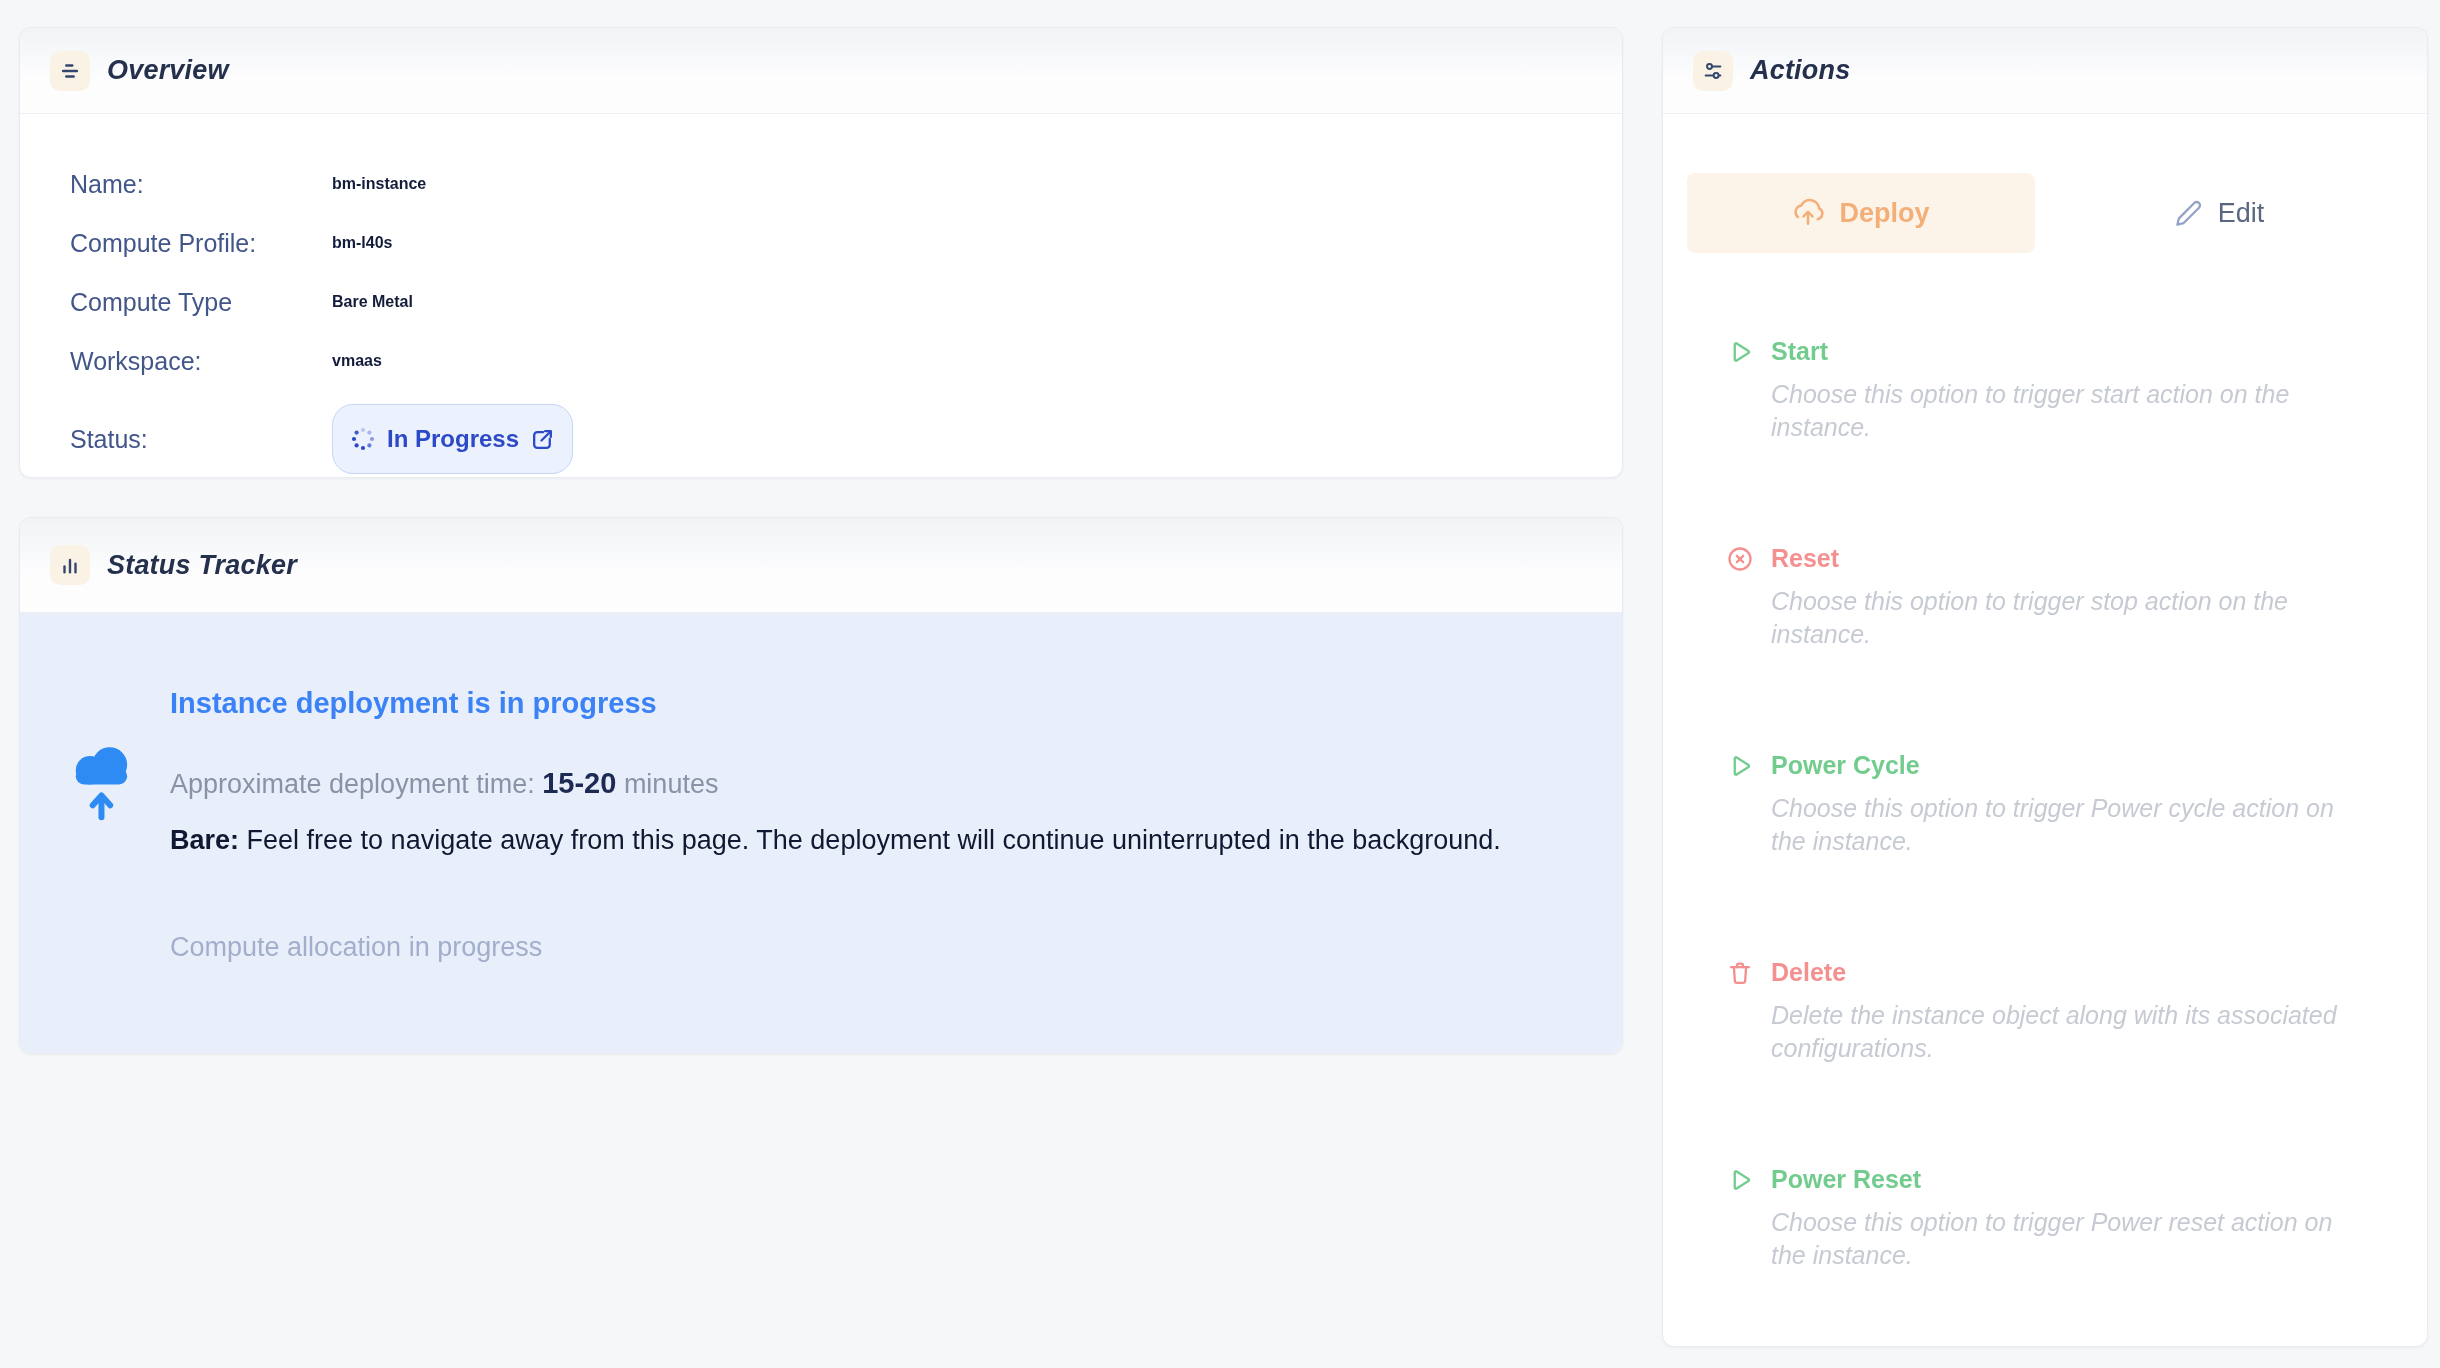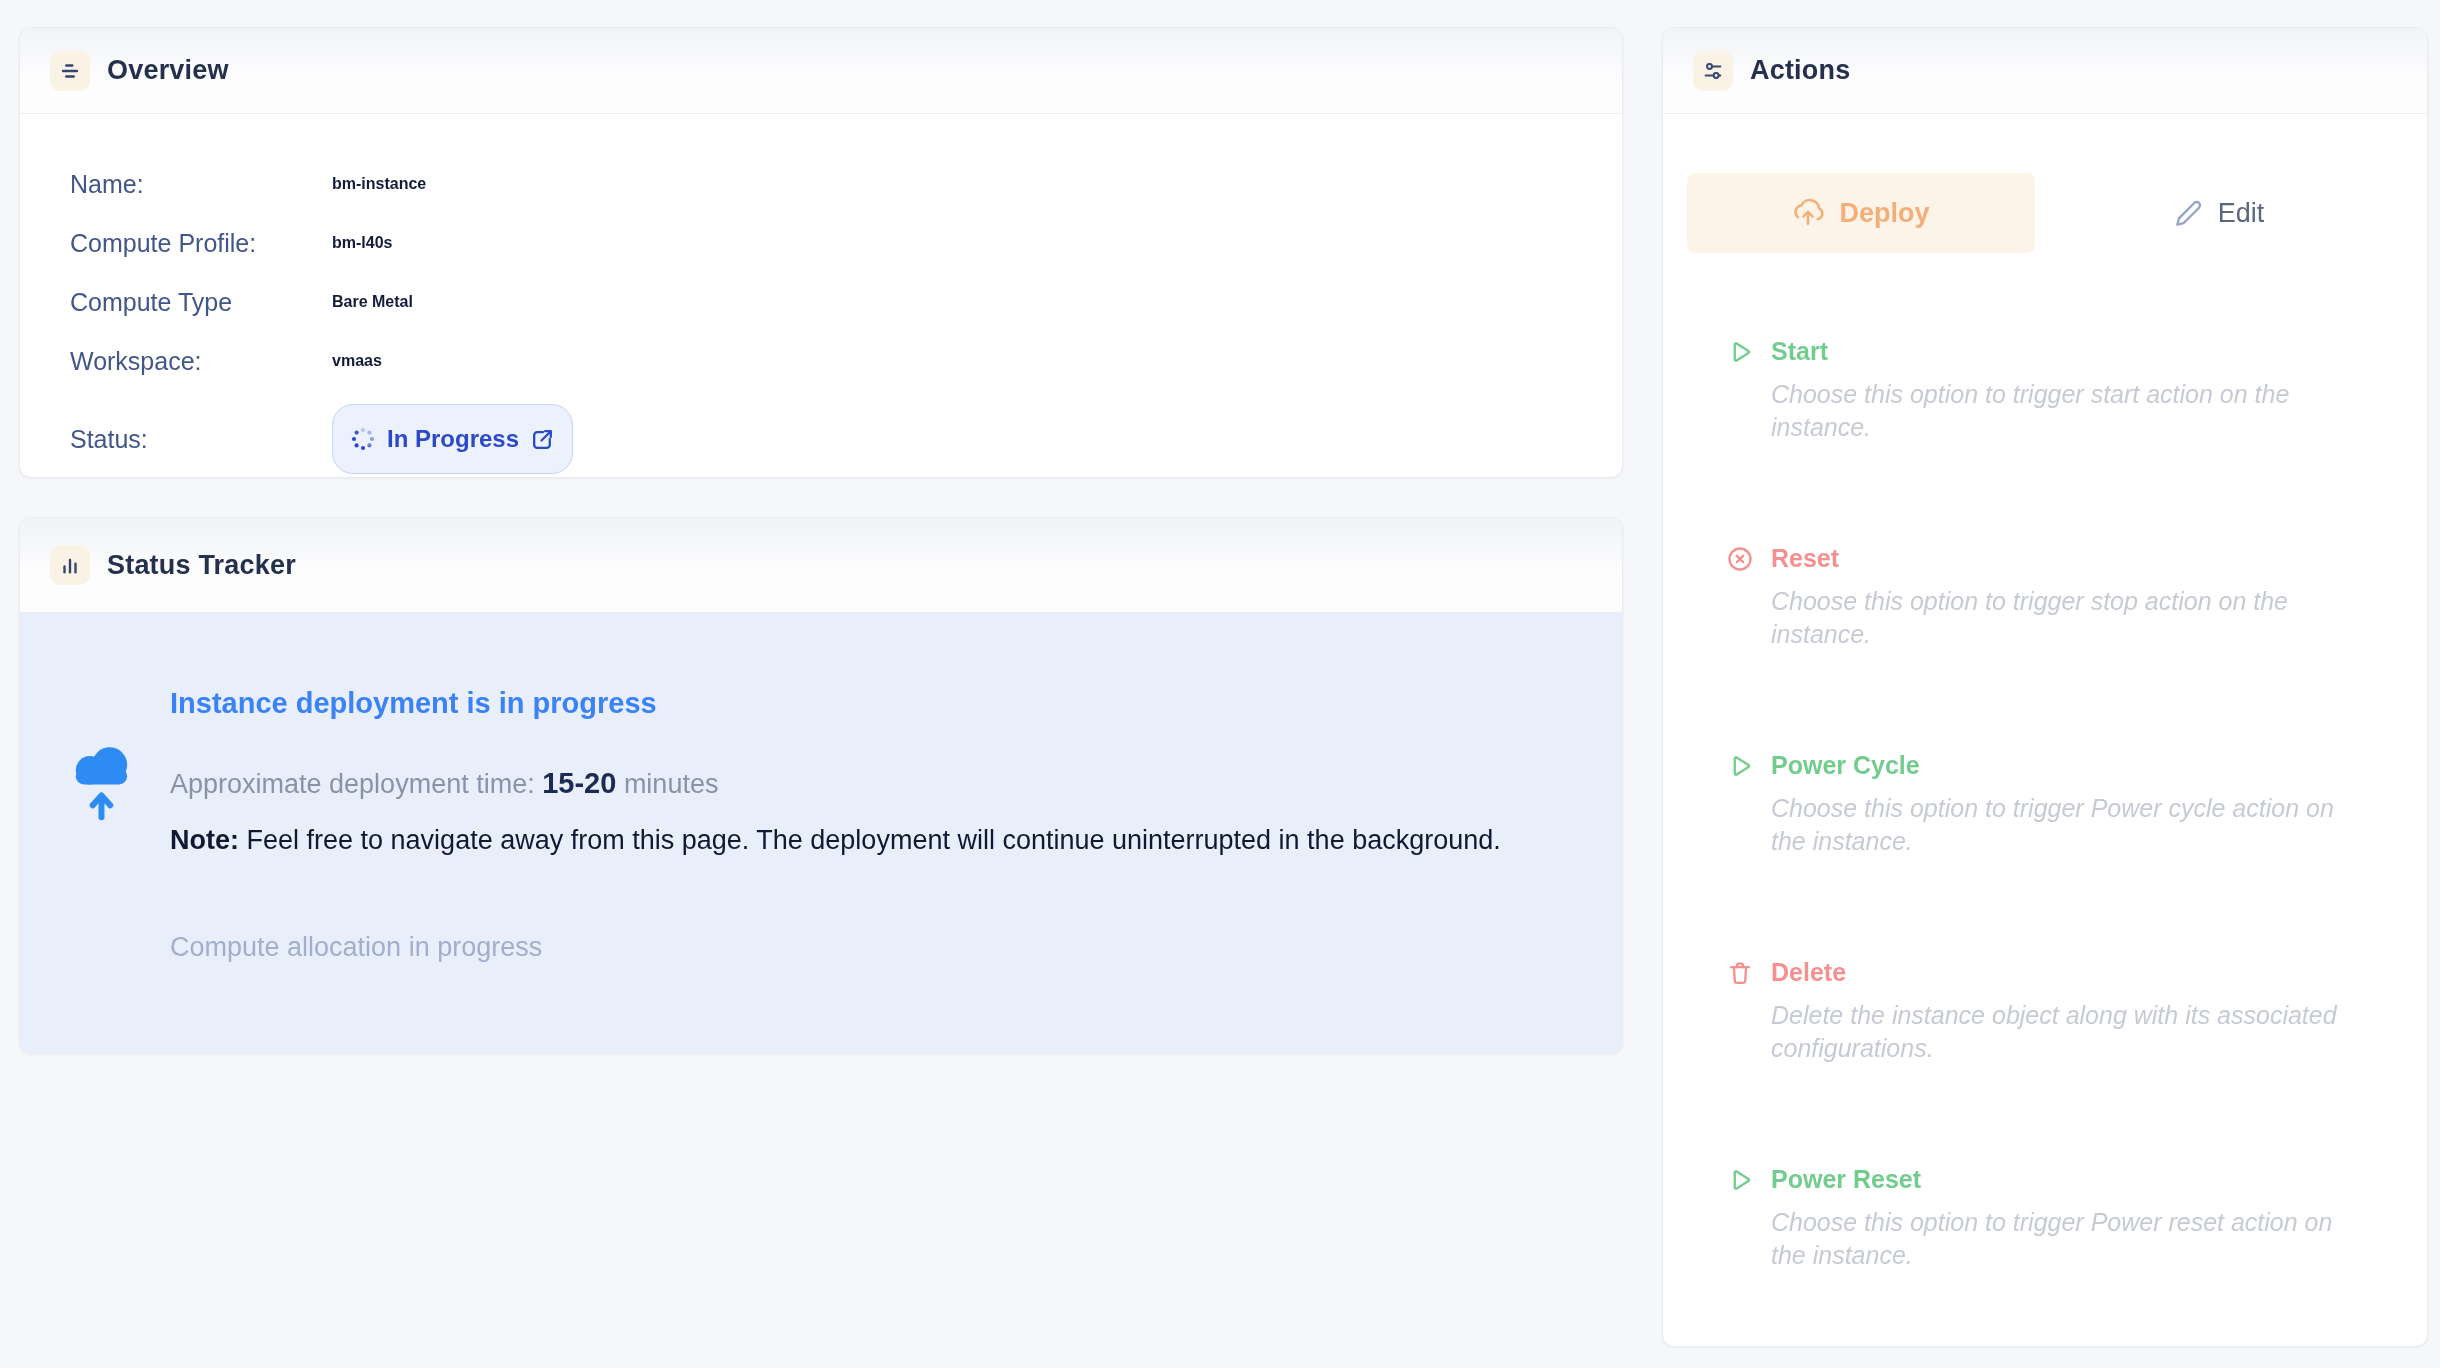--- a/index.html
+++ b/index.html
@@ -18,20 +18,21 @@
     border-radius: 12px;
     box-shadow: 0 1px 3px rgba(20,30,60,0.05);
     overflow: hidden;
   }
   .card-header {
     display: flex;
     align-items: center;
     padding-left: 30px;
     background: linear-gradient(180deg, #F1F3F6 0%, #FDFDFE 60%);
     border-bottom: 1px solid #ECEFF4;
+    font-style: italic;
   }
   .chip {
     width: 40px; height: 40px;
     background: #FBF2E6;
     border-radius: 10px;
     display: flex; align-items: center; justify-content: center;
     flex: none;
   }
   .card-title {
     font-size: 27px;
@@ -203,21 +204,21 @@
         </svg>
       </div>
       <div>
         <div class="deployment-heading">Instance deployment is in progress</div>
         <div class="deployment-time">
           <span>Approximate deployment time:</span>
           <span class="time-value">15-20</span>
           <span>minutes</span>
         </div>
         <div class="deployment-note">
-          <span class="note-label">Note:</span>
+          <span class="note-label">Bare:</span>
           <span>Feel free to navigate away from this page. The deployment will continue uninterrupted in the background.</span>
         </div>
         <div class="progress-status">Compute allocation in progress</div>
       </div>
     </div>
   </section>
 
   <section class="card" id="actions-card">
     <div class="card-header">
       <span class="chip">

